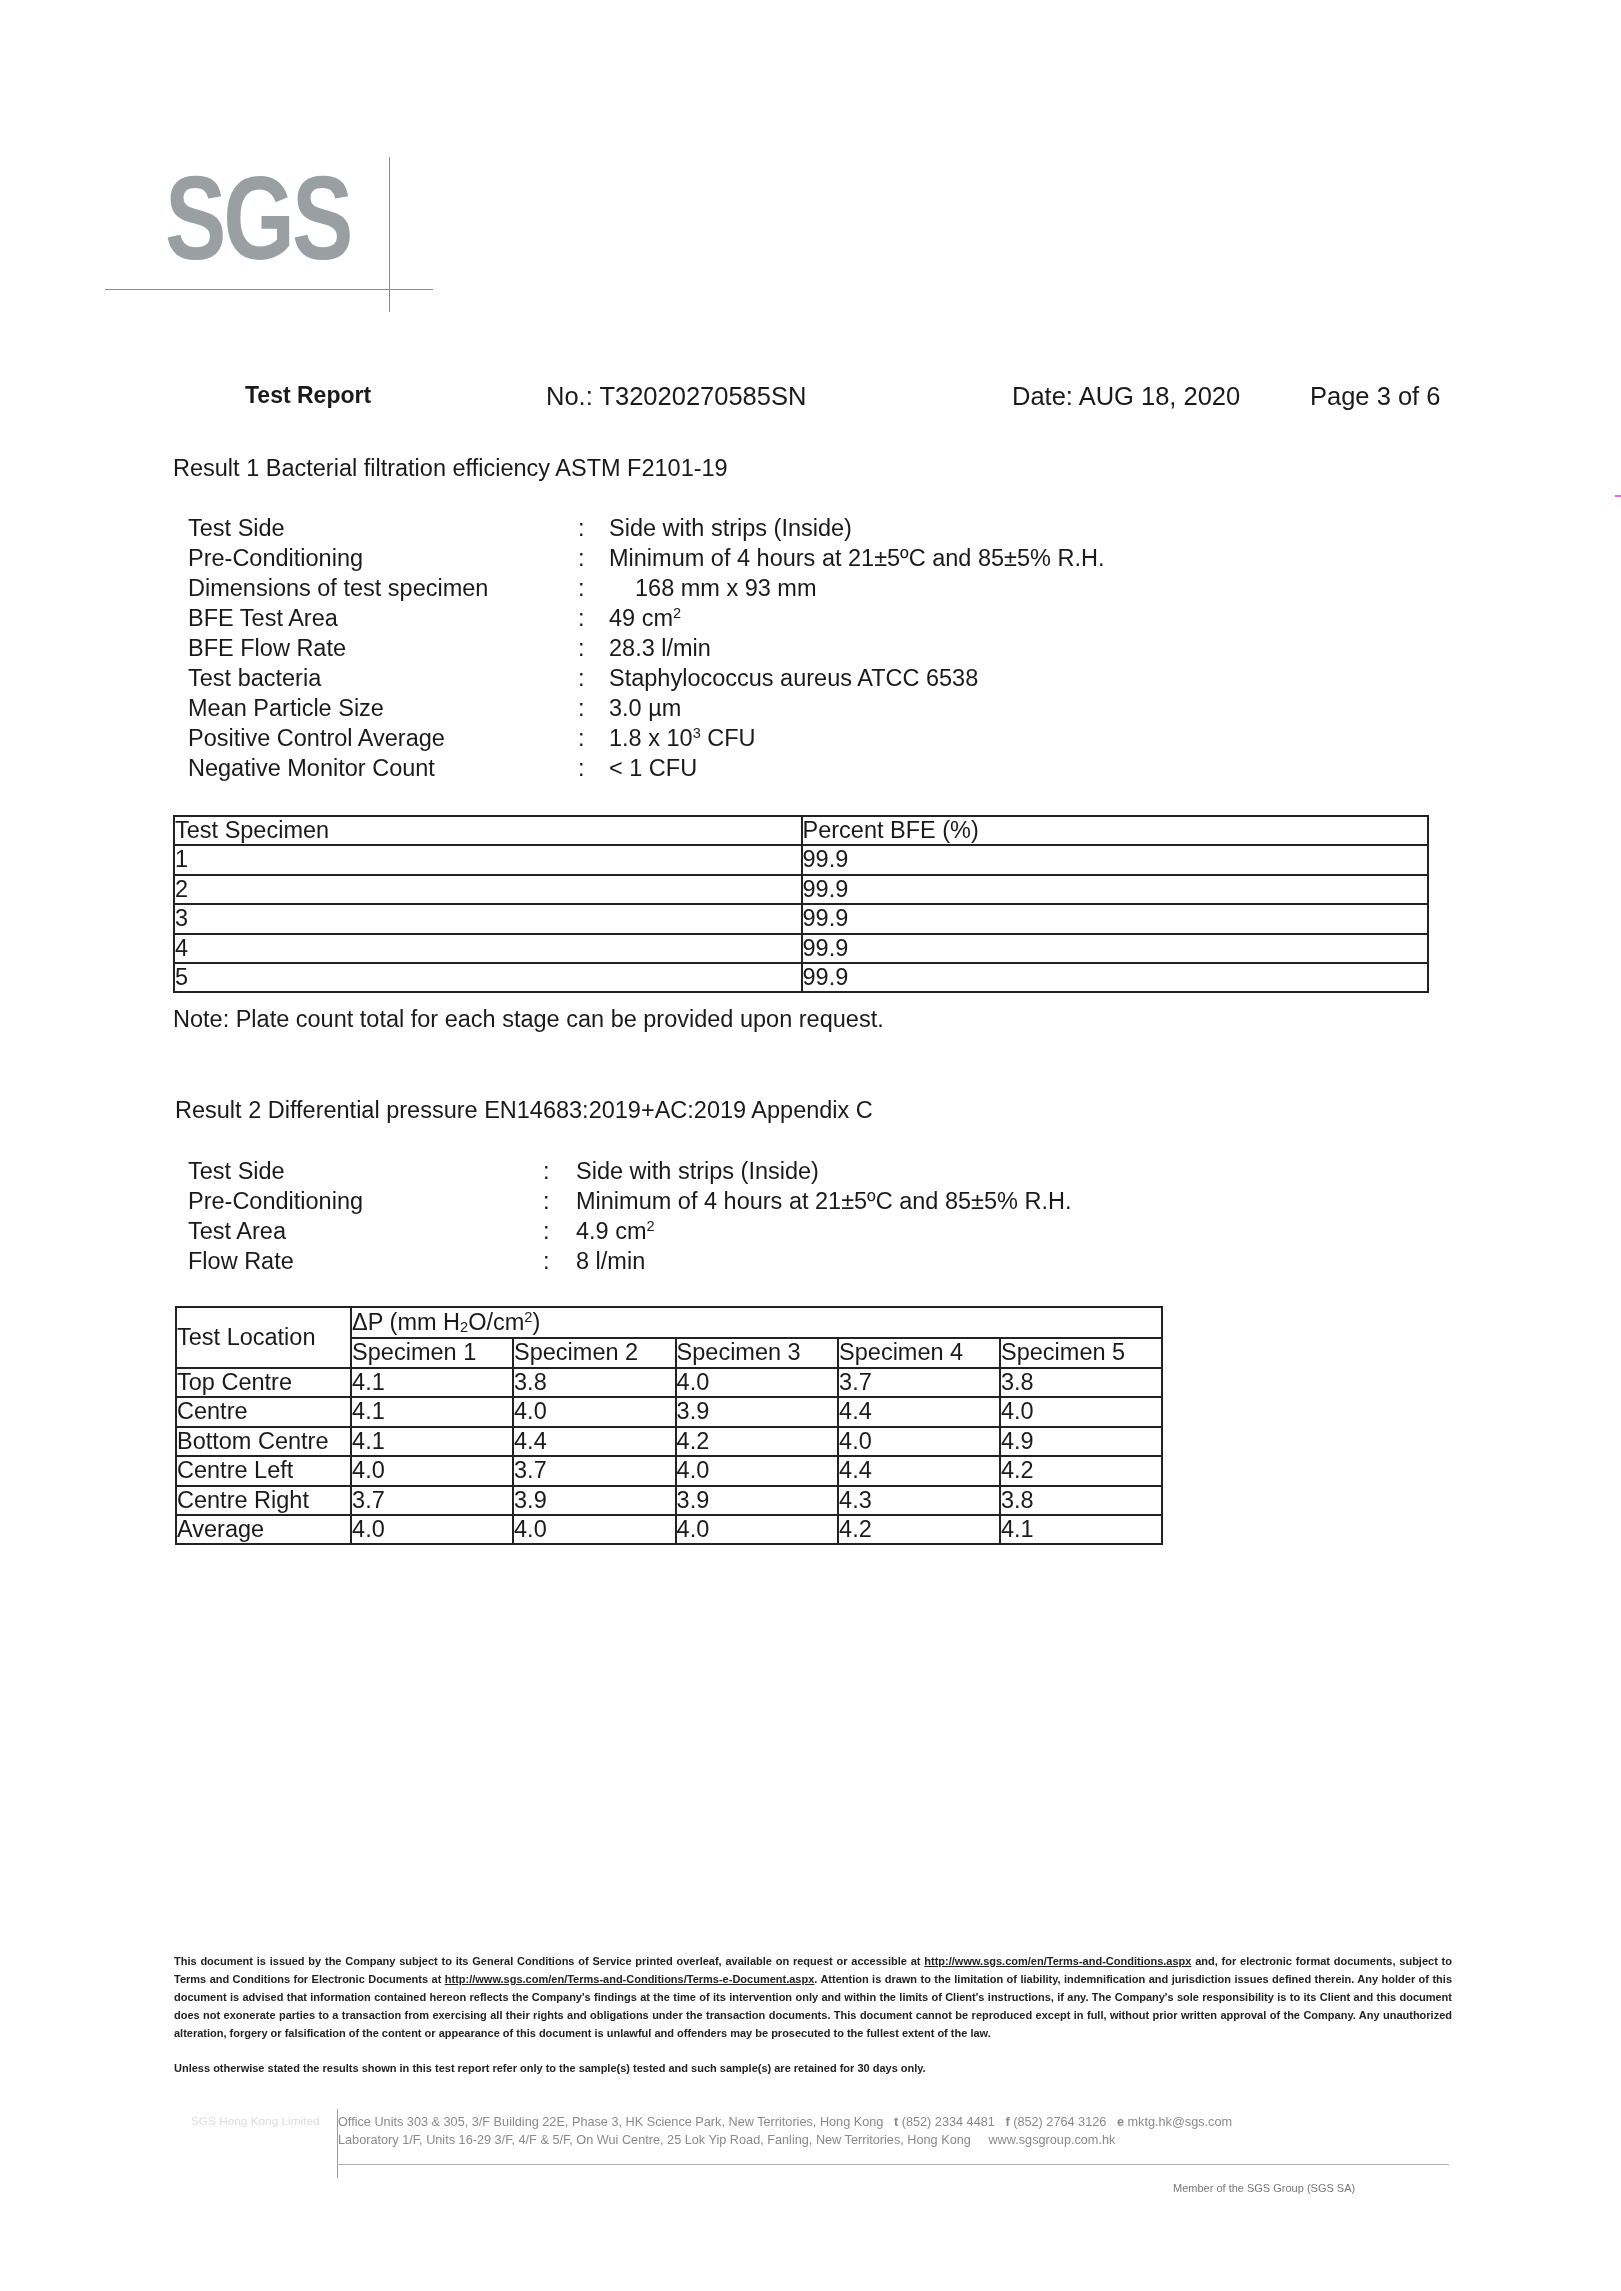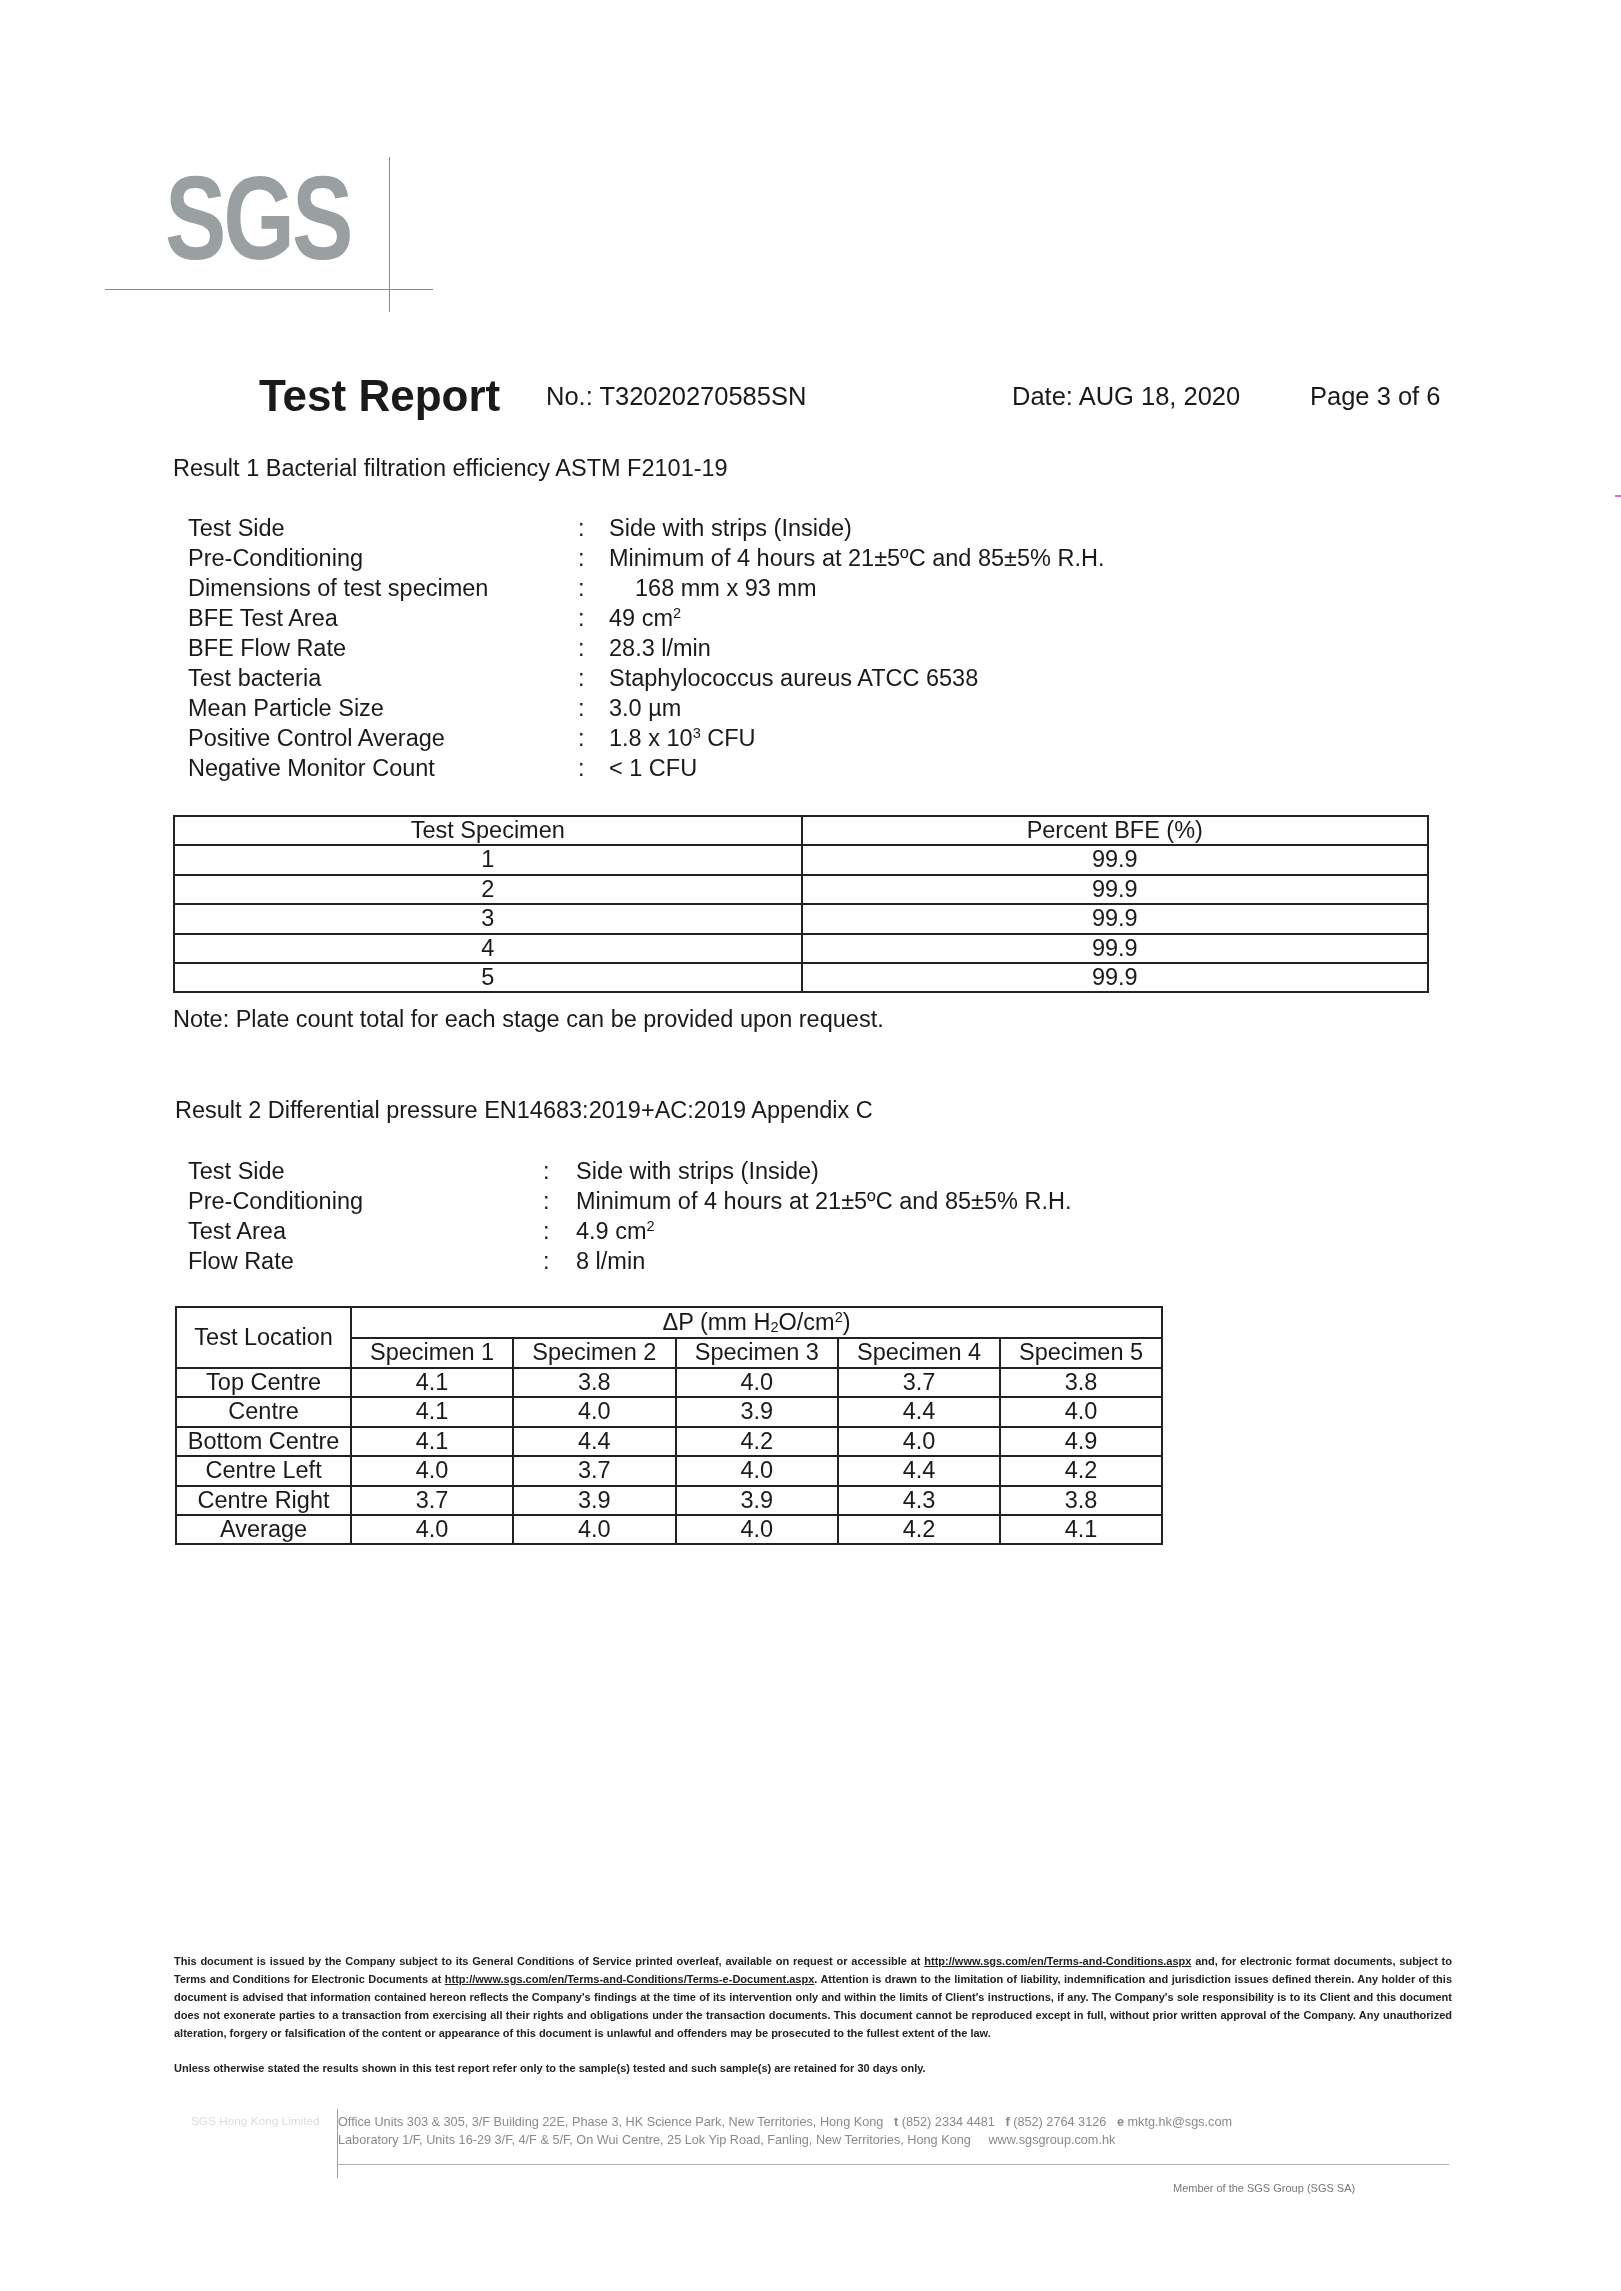--- a/index.html
+++ b/index.html
@@ -9,34 +9,34 @@
 
   
   #logo-text { left: 165px; top: 159px; font-size: 118px; font-weight: bold; color: #9aa0a2;
                letter-spacing: -3.9px; line-height: 1; transform: scaleX(0.78); transform-origin: left top;
                font-family: "Liberation Sans", sans-serif; }
   #logo-hline { left: 105px; top: 289px; width: 328px; height: 1px; background: #8b8b8b; }
   #logo-vline { left: 389px; top: 157px; width: 1px; height: 155px; background: #8b8b8b; }
 
   
   .hdr { top: 380px; font-size: 25.5px; line-height: 33px; }
-  #report-title { left: 259px; top: 376px; font-size: 44px; font-weight: bold; line-height: 39px; }
+  #report-title { left: 245px; top: 376px; font-size: 23px; font-weight: bold; line-height: 39px; }
   #report-no { left: 546px; }
   #report-date { left: 1012px; }
   #report-page { left: 1310px; }
 
   .section-title { font-size: 23.5px; line-height: 29px; }
 
   .kv-row { position: absolute; font-size: 23.5px; line-height: 29px; white-space: nowrap; }
   .kv-label { position: absolute; left: 0; }
   .kv-colon { position: absolute; }
   .kv-value { position: absolute; }
 
   table.grid { position: absolute; border-collapse: collapse; font-size: 23.5px; }
-  table.grid td { border: 2px solid #222; text-align: center; padding: 0; height: 27.4px; line-height: 27.4px; }
+  table.grid td { border: 2px solid #222; padding: 0; height: 27.4px; line-height: 27.4px; }
 
   #note { left: 173px; top: 1005px; font-size: 23.5px; line-height: 29px; }
 
   sup { font-size: 0.62em; vertical-align: 0.55em; line-height: 0; }
   sub { font-size: 0.62em; vertical-align: -0.15em; line-height: 0; }
 
   
   #disclaimer { left: 174px; top: 1952px; width: 1278px; font-size: 11px; line-height: 18px;
                 font-weight: bold; text-align: justify; color: #222; }
   #disclaimer a { color: #222; text-decoration: underline; }

